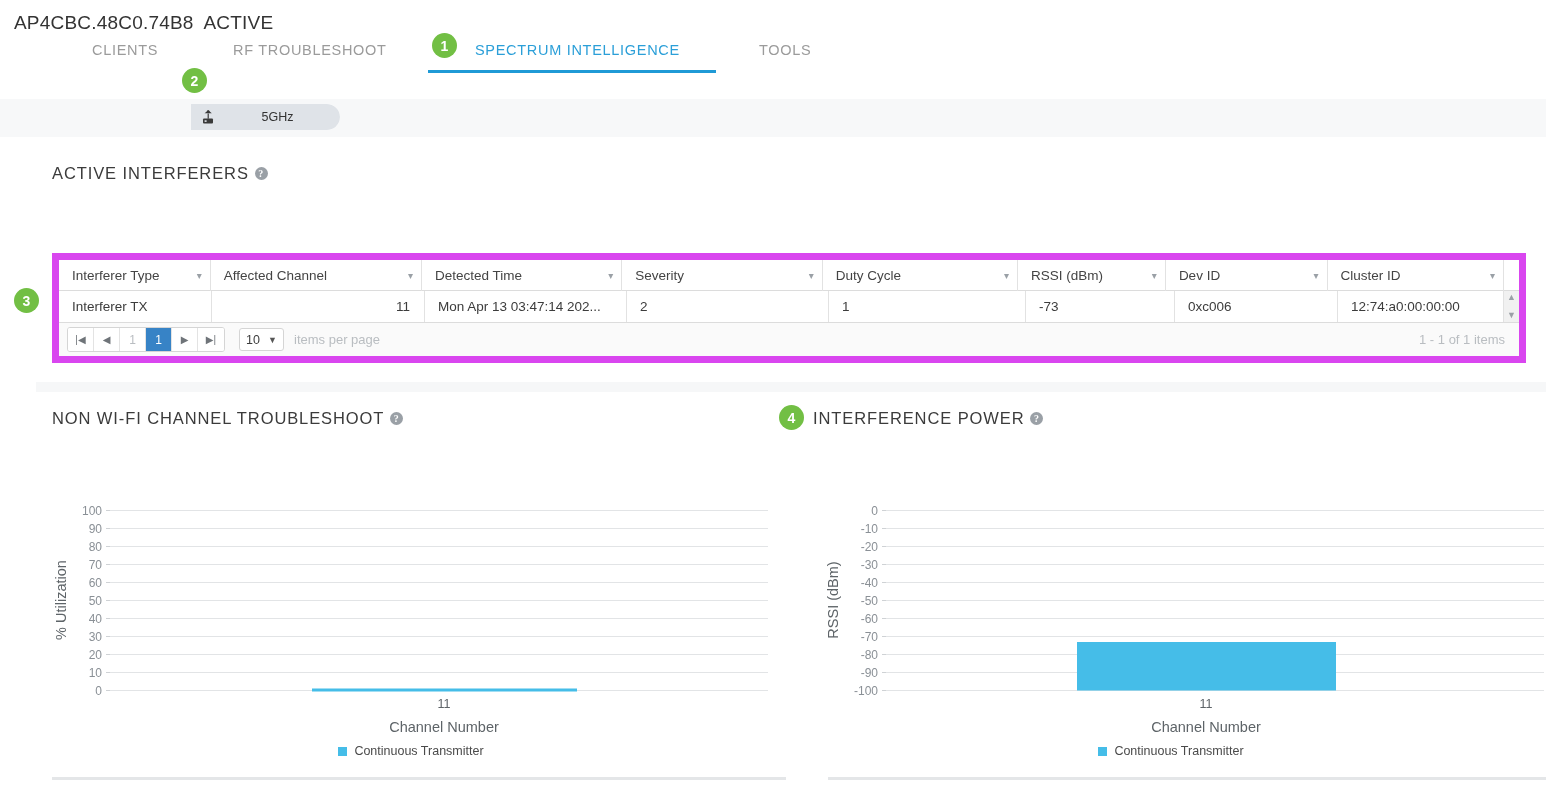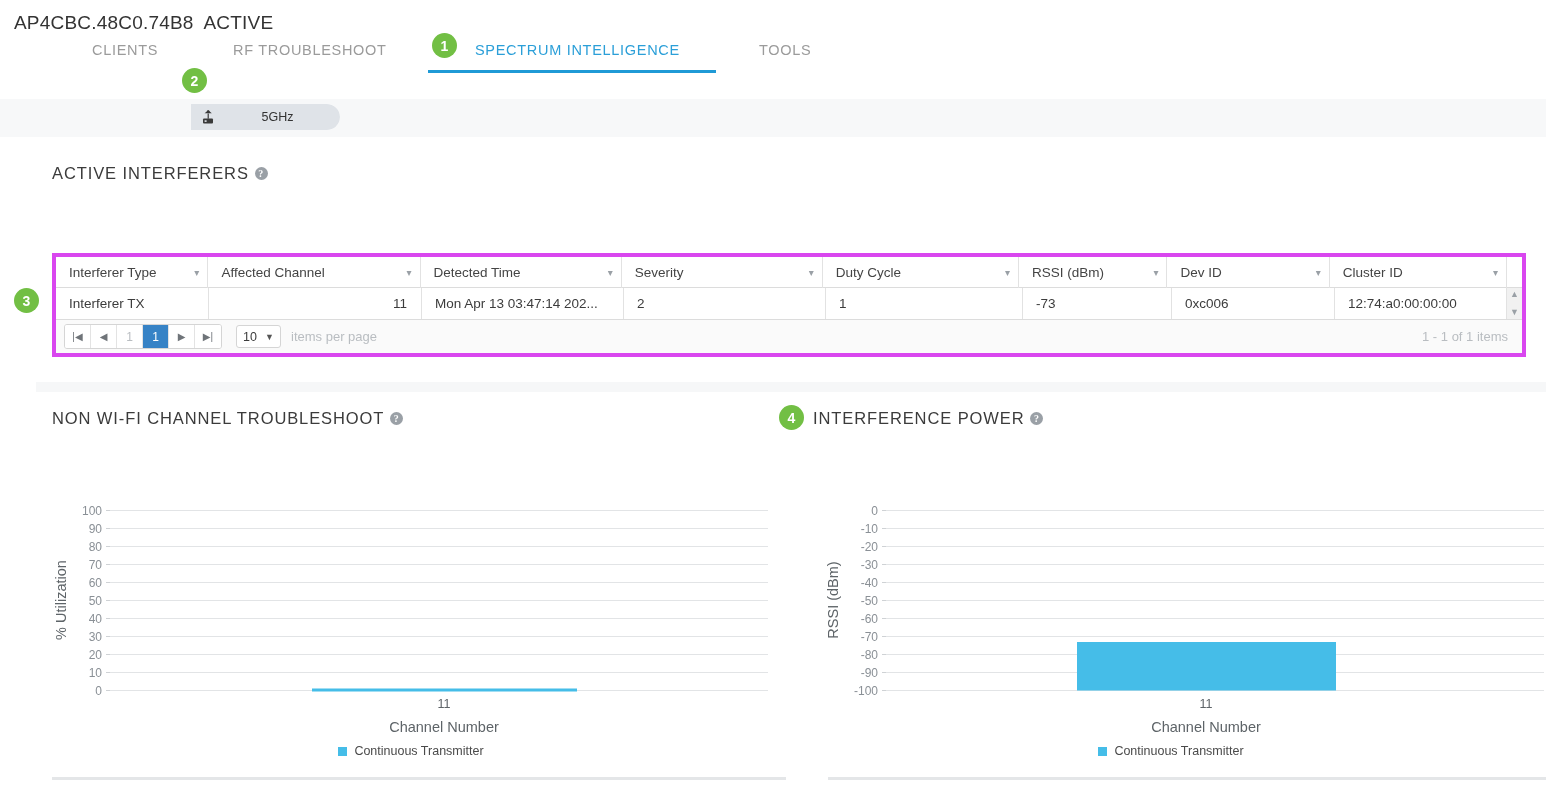--- a/index.html
+++ b/index.html
@@ -74,21 +74,21 @@
     border-radius: 50%; background: #9aa0a6; color: #ffffff;
     font-size: 10px; font-weight: bold; line-height: 13px;
     text-align: center; vertical-align: 2px; margin-left: 6px;
     font-family: "Liberation Serif", serif;
   }
 
   
   .grid {
     position: absolute; left: 52px; top: 253px;
     width: 1474px;
-    border: 4px solid #d946ef; background: #ffffff;
+    border: 7px solid #d946ef; background: #ffffff;
   }
   .grid-head { display: flex; height: 31px; background: #ffffff; border-bottom: 1px solid #dcdcdc; }
   .gh {
     display: flex; align-items: center; justify-content: space-between;
     border-right: 1px solid #e2e2e2;
     padding: 0 8px 0 13px;
     font-size: 13.5px; color: #444444; height: 31px;
   }
   .gh:last-child { border-right: none; }
   .caret { color: #9aa0a6; font-size: 10px; margin-left: 6px; }

